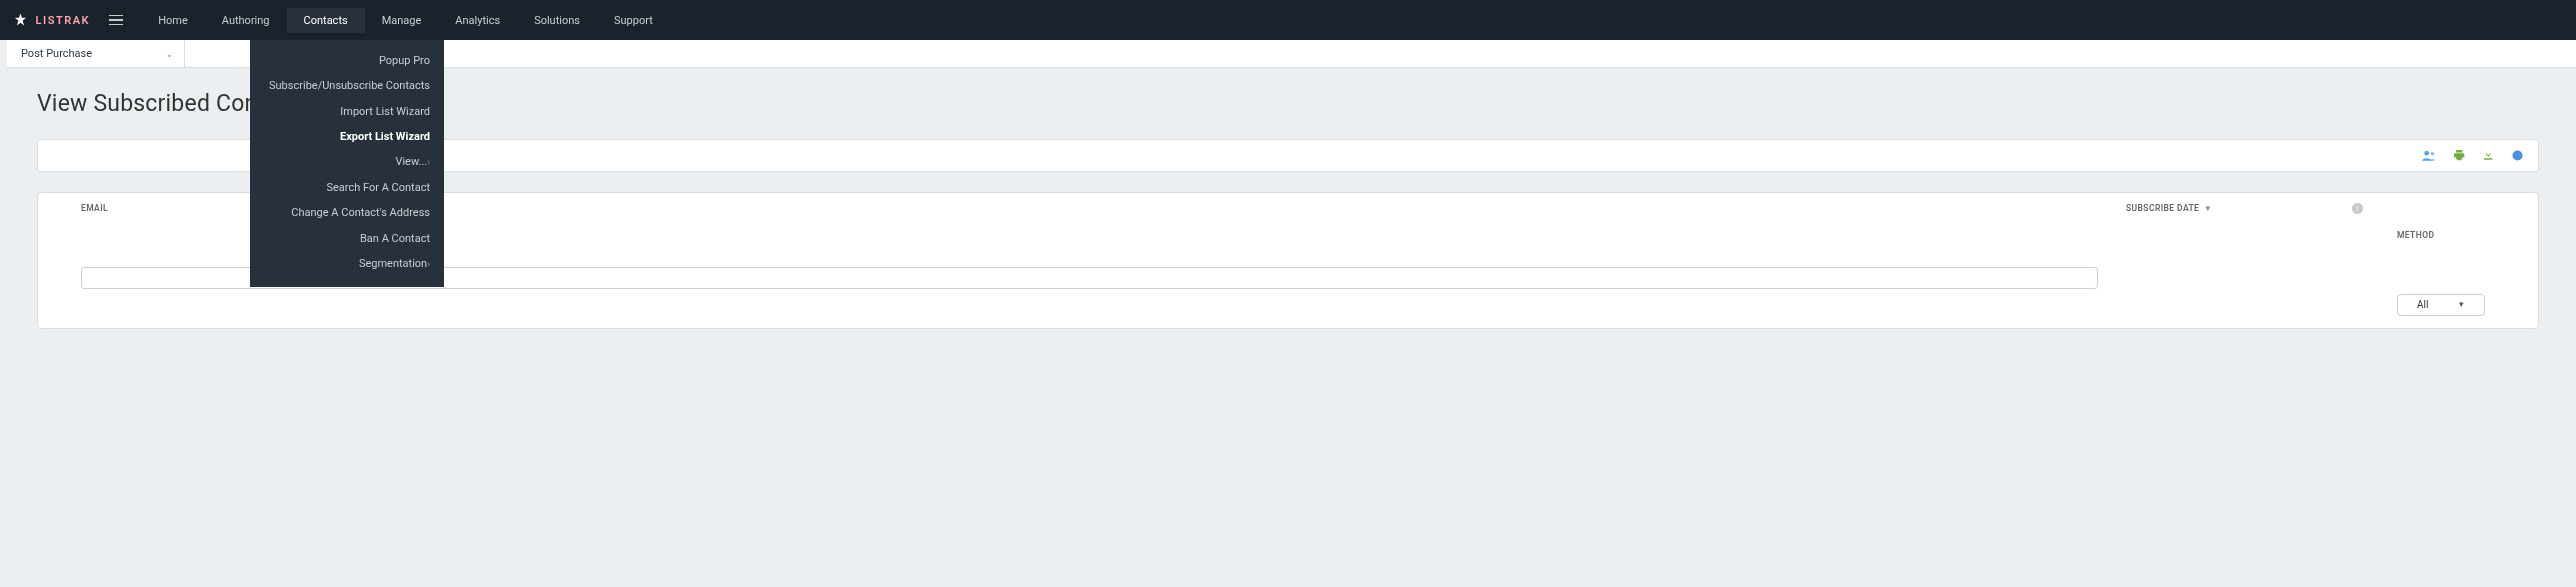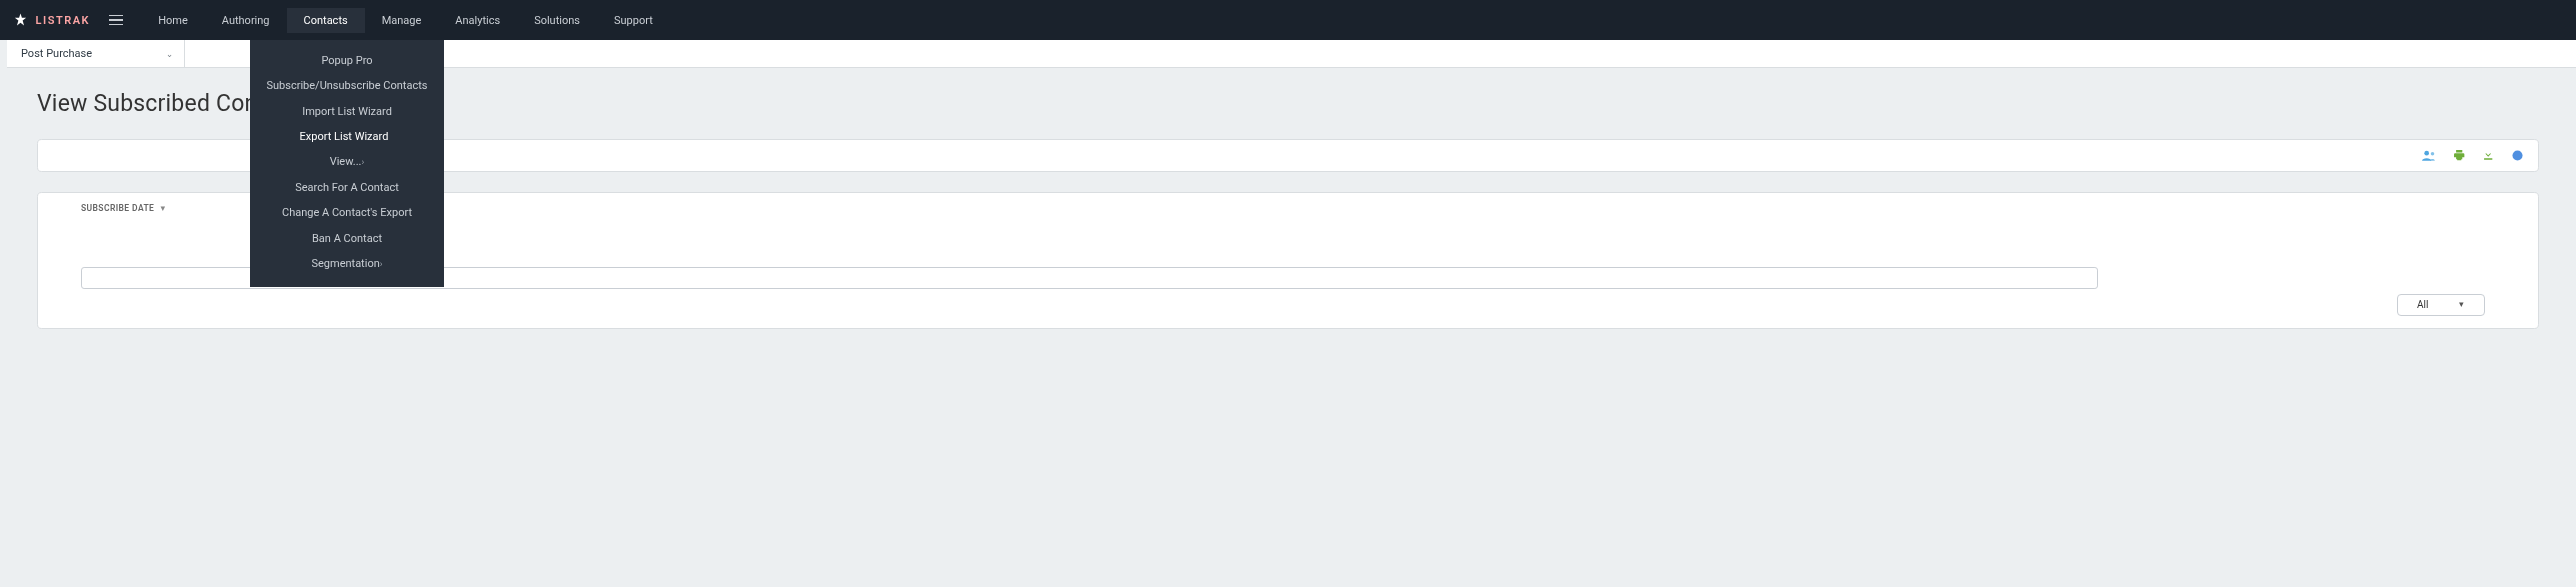--- a/index.html
+++ b/index.html
@@ -27,22 +27,22 @@
   .col.method-col { width: 155px; margin-top: 27px; }
   .col-header { font-size: 8.5px; font-weight: 600; color: #666; letter-spacing: 0.4px; display: flex; align-items: center; gap: 4.6px; height: 15.5px; }
   .sort-arrow { font-size: 7.7px; color: #888; }
   .info-circle { width: 11px; height: 11px; border-radius: 50%; background: #c5c9cd; color: #fff; font-size: 7.7px; display: inline-flex; align-items: center; justify-content: center; margin-left: auto; margin-right: 6.2px; }
   .filter-row .col { padding-top: 11px; }
   .text-input { width: 100%; height: 22px; border: 0.8px solid #c9ced4; border-radius: 3.1px; padding: 0 6.2px; font-size: 10px; }
   .select-wrap { position: relative; width: 88px; height: 22px; border: 0.8px solid #c9ced4; border-radius: 4px; display: flex; align-items: center; padding: 0 19px; font-size: 10px; cursor: pointer; background: #fff; }
   .select-wrap .caret { margin-left: auto; font-size: 7.7px; color: #555; }
   
   .dropdown { position: absolute; top: 40px; background: #28303b; width: 194px; padding: 7.7px 0 11px; z-index: 50; left: 250px; }
-  .dropdown-item { color: #c9ced4; font-size: 11px; padding: 6.2px 14px; cursor: pointer; display: flex; align-items: center; justify-content: center; }
-  .dropdown-item.highlight { color: #fff; font-weight: 400; padding-left: 8px; }
+  .dropdown-item { color: #c9ced4; font-size: 11px; padding: 6.2px 14px; cursor: pointer; display: flex; align-items: center; justify-content: flex-end; }
+  .dropdown-item.highlight { color: #fff; font-weight: 700; padding-left: 8px; }
   .chevron-r { font-size: 9.3px; color: #9aa2ab; }
   .date-col .col-header { justify-content: space-between; }
   .date-col-wrap { display: flex; align-items: center; width: 100%; }
   svg { display: block; }
 </style>
 </head>
 <body>
 
 <div class="topnav">
   <div class="logo-wrap">
@@ -81,21 +81,21 @@
       <span>Export List Wizard</span>
     </div>
   <div class="dropdown-item">
       <span>View...</span>
       <span class="chevron-r">›</span>
     </div>
   <div class="dropdown-item">
       <span>Search For A Contact</span>
     </div>
   <div class="dropdown-item">
-      <span>Change A Contact's Export</span>
+      <span>Change A Contact's Address</span>
     </div>
   <div class="dropdown-item">
       <span>Ban A Contact</span>
     </div>
   <div class="dropdown-item">
       <span>Segmentation</span>
       <span class="chevron-r">›</span>
     </div>
 </div>
 
@@ -131,20 +131,25 @@
     <span class="tool-icon">
       <svg width="11" height="11" viewBox="0 0 24 24" fill="#4f8fe0">
           <circle cx="12" cy="12" r="11"></circle>
         </svg>
     </span>
   </div>
 
   <div class="grid-card">
     <div class="grid-row">
       <div class="col checkbox-col"></div>
+      <div class="col email-col">
+        <div class="col-header">
+          <span>EMAIL</span>
+        </div>
+      </div>
       <div class="col date-col">
         <div class="date-col-wrap">
           <div class="col-header">
             <span>SUBSCRIBE DATE</span>
             <span class="sort-arrow">▼</span>
           </div>
           <span class="info-circle">i</span>
         </div>
       </div>
       <div class="col method-col">

